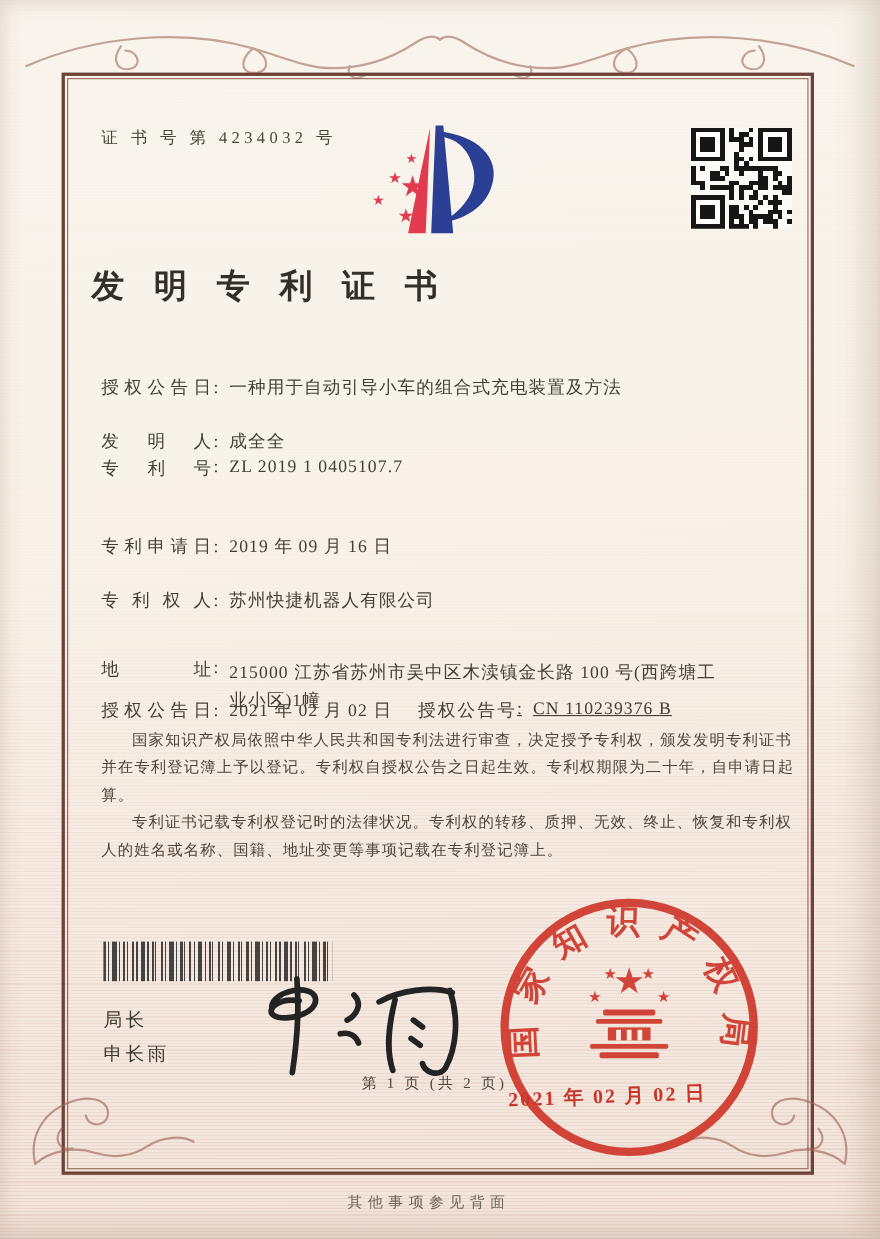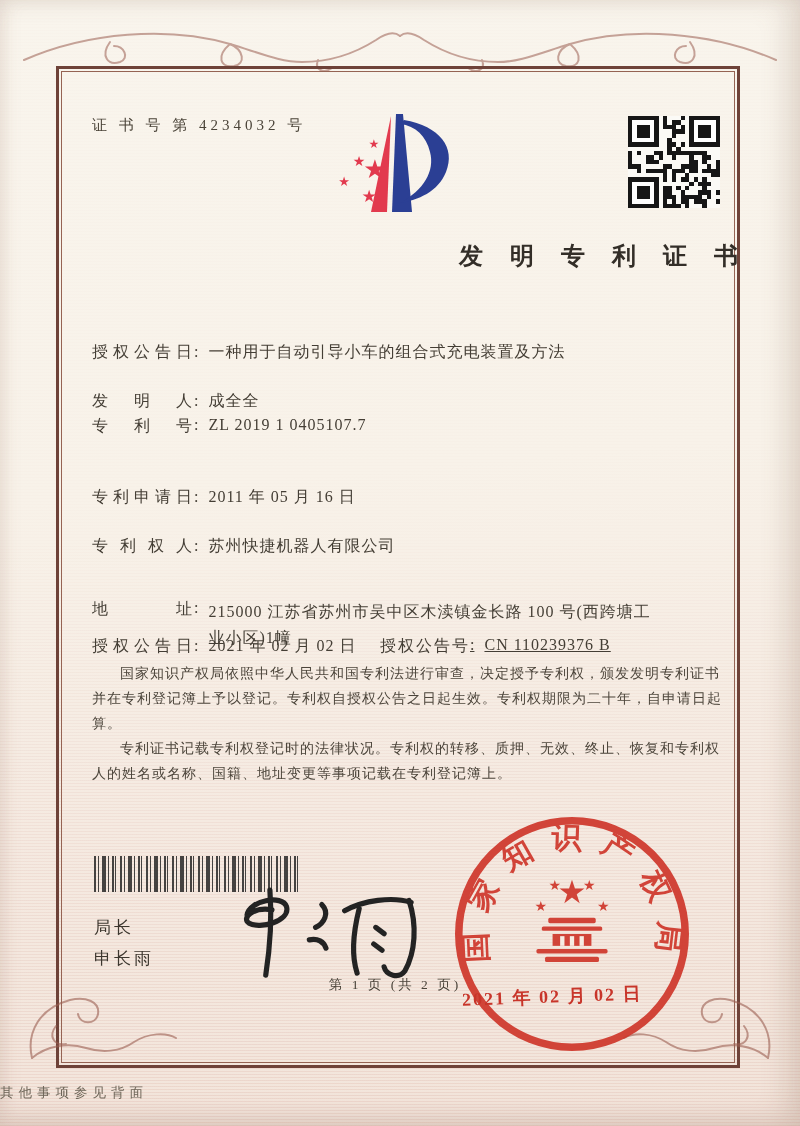--- a/index.html
+++ b/index.html
@@ -12,40 +12,40 @@
     -webkit-mask-image:linear-gradient(180deg,rgba(0,0,0,.10) 0%,rgba(0,0,0,.10) 48%,rgba(0,0,0,.50) 72%,rgba(0,0,0,.85) 100%);
     mask-image:linear-gradient(180deg,rgba(0,0,0,.10) 0%,rgba(0,0,0,.10) 48%,rgba(0,0,0,.50) 72%,rgba(0,0,0,.85) 100%);}
   .frame{position:absolute;left:56px;top:66px;width:678px;height:996px;border:3px solid #6e4238;}
   .frame::after{content:"";position:absolute;inset:2px;border:1px solid #956353;}
   .flourish-top{position:absolute;left:18px;top:20px;width:764px;height:54px;opacity:.55;}
   .flourish-bl{position:absolute;left:22px;top:992px;width:160px;height:70px;opacity:.6;}
   .flourish-br{position:absolute;right:22px;top:992px;width:160px;height:70px;opacity:.6;transform:scaleX(-1);}
   .cert-no{position:absolute;left:92px;top:116px;font-size:15px;letter-spacing:4px;color:#4a4338;}
   .logo{position:absolute;left:330px;top:100px;width:134px;height:126px;}
   .qr{position:absolute;left:628px;top:116px;width:92px;height:92px;}
-  .title{position:absolute;left:56px;top:240px;width:678px;text-align:right;
-    font-size:24px;font-weight:700;color:#332e28;letter-spacing:27px;text-indent:27px;margin-left:31px;}
+  .title{position:absolute;left:56px;top:240px;width:678px;text-align:left;
+    font-size:30px;font-weight:700;color:#332e28;letter-spacing:27px;text-indent:27px;}
   .row{position:absolute;left:92px;width:642px;font-size:16px;color:#443e35;}
   .lbl{display:inline-block;width:100px;text-align:justify;text-align-last:justify;vertical-align:top;}
   .colon{margin:0 10px 0 2px;}
   .val{letter-spacing:1px;}
   .addr-val{display:inline-block;width:452px;vertical-align:top;line-height:1.65;letter-spacing:1px;}
   .grant2{position:absolute;left:288px;top:0;text-decoration:underline;}
   .grant2 .lbl{width:88px;}
   .body-text{position:absolute;left:92px;top:662px;width:636px;font-size:14px;line-height:1.78;color:#4c453b;letter-spacing:1px;}
   .body-text p{margin:0;text-indent:2em;}
   .barcode{position:absolute;left:94px;top:856px;width:208px;height:36px;opacity:.85;
     background:repeating-linear-gradient(90deg,#262626 0 2px,transparent 2px 4px,#262626 4px 5px,transparent 5px 8px,#262626 8px 12px,transparent 12px 14px,#262626 14px 15px,transparent 15px 18px,#262626 18px 20px,transparent 20px 21px,#262626 21px 22px,transparent 22px 26px);}
   .director{position:absolute;left:94px;top:912px;font-size:17px;color:#3c362e;letter-spacing:3px;line-height:1.85;}
   .sig{position:absolute;left:218px;top:874px;width:218px;height:112px;}
   .seal{position:absolute;left:448px;top:810px;width:248px;height:248px;opacity:.92;}
   .seal-date{position:absolute;left:462px;top:984px;width:210px;font-size:18px;font-weight:700;
     color:#c8352a;letter-spacing:2px;transform:rotate(-2deg);}
   .page-indicator{position:absolute;left:56px;top:976px;width:678px;text-align:center;font-size:13.5px;letter-spacing:3px;color:#4a443a;}
-  .back-note{position:absolute;left:0;top:1084px;width:780px;font-size:13.5px;letter-spacing:5px;color:#6d6558;}
+  .back-note{position:absolute;left:0;top:1084px;width:780px;text-align:center;font-size:13.5px;letter-spacing:5px;color:#6d6558;}
   svg text{font-family:"Liberation Serif","DejaVu Serif",serif;}
 </style>
 </head>
 <body>
 
 <div class="page">
 
   <div class="texture"></div>
 
   <svg class="flourish-top" viewBox="0 0 764 54">
@@ -106,21 +106,21 @@
   <div class="row" style="top:342px">
     <span class="lbl">授权公告日</span><span class="colon">:</span><span class="val">一种用于自动引导小车的组合式充电装置及方法</span>
   </div>
   <div class="row" style="top:391px">
     <span class="lbl">发明人</span><span class="colon">:</span><span class="val">成全全</span>
   </div>
   <div class="row" style="top:416px">
     <span class="lbl">专利号</span><span class="colon">:</span><span class="val">ZL 2019 1 0405107.7</span>
   </div>
   <div class="row" style="top:487px">
-    <span class="lbl">专利申请日</span><span class="colon">:</span><span class="val">2011 年 05 月 16 日</span>
+    <span class="lbl">专利申请日</span><span class="colon">:</span><span class="val">2019 年 09 月 16 日</span>
   </div>
   <div class="row" style="top:536px">
     <span class="lbl">专利权人</span><span class="colon">:</span><span class="val">苏州快捷机器人有限公司</span>
   </div>
   <div class="row" style="top:599px">
     <span class="lbl">地址</span><span class="colon">:</span><span class="addr-val">215000 江苏省苏州市吴中区木渎镇金长路 100 号(西跨塘工业小区)1幢</span>
   </div>
   <div class="row" style="top:636px">
     <span class="lbl">授权公告日</span><span class="colon">:</span><span class="val">2021 年 02 月 02 日</span>
     <span class="grant2">

